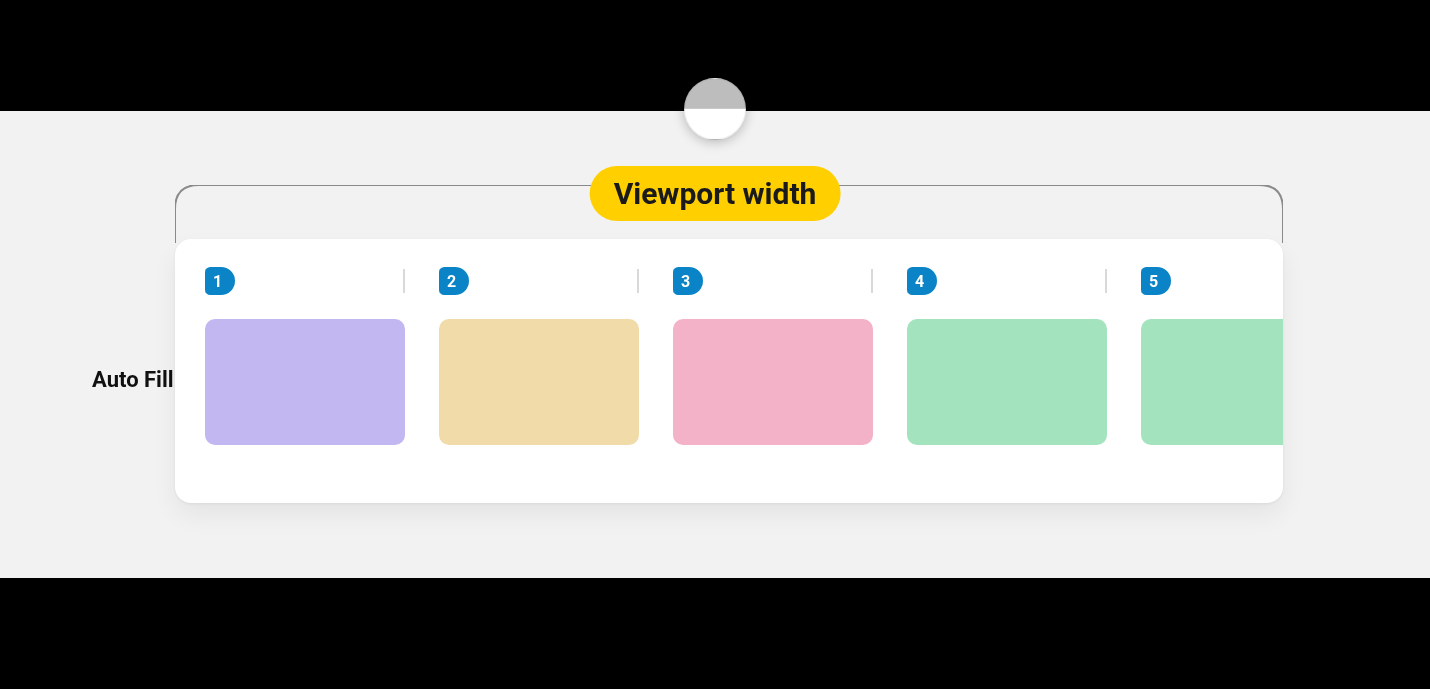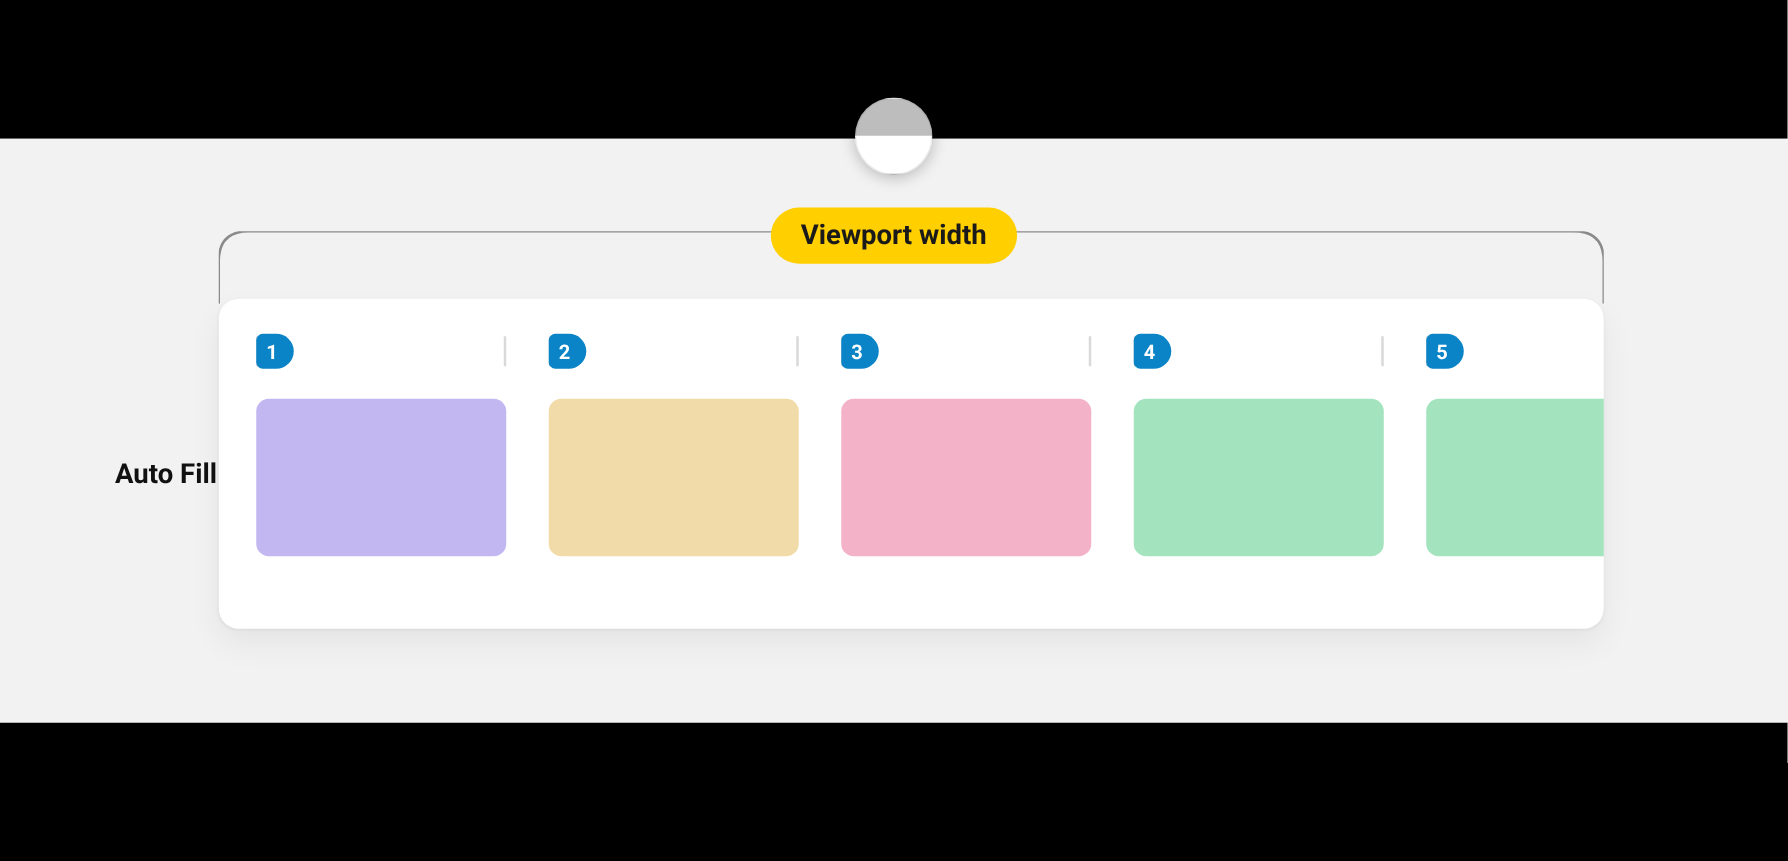--- a/index.html
+++ b/index.html
@@ -11,21 +11,21 @@
   .letterbox.bottom { bottom:0; }
 
   .stage { position:absolute; top:111px; bottom:111px; left:0; right:0; background:#f2f2f2; }
 
   .label-left { position:absolute; left:92px; top:256px; font-size:22px; font-weight:700; color:#111; }
 
   
   .bracket { position:absolute; left:175px; top:74px; width:1108px; height:58px; }
   .bracket-svg { width:100%; height:100%; display:block; }
 
-  .vw-pill { position:absolute; left:50%; top:55px; transform:translateX(-50%); background:#FFCF00; color:#1a1a1a; font-weight:700; font-size:22px; padding:10px 24px; border-radius:999px; white-space:nowrap; }
+  .vw-pill { position:absolute; left:50%; top:55px; transform:translateX(-50%); background:#FFCF00; color:#1a1a1a; font-weight:700; font-size:30px; padding:10px 24px; border-radius:999px; white-space:nowrap; }
 
   .grab-handle { position:absolute; left:50%; top:-33px; transform:translateX(-50%); width:62px; height:62px; border-radius:50%; background:linear-gradient(to bottom, #bdbdbd 0%, #bdbdbd 49%, #ffffff 50%, #ffffff 100%); box-shadow:0 2px 12px rgba(0,0,0,.25); border:1px solid rgba(0,0,0,.08); }
 
   .card-row { position:absolute; left:175px; top:128px; width:1108px; height:264px; background:#ffffff; border-radius:16px; box-shadow:0 1px 3px rgba(0,0,0,.06), 0 12px 26px rgba(0,0,0,.06); overflow:hidden; }
 
   .track { position:absolute; left:30px; right:0; top:30px; bottom:50px; display:flex; gap:34px; align-items:flex-start; }
 
   .col { position:relative; flex:0 0 200px; }
   .col .guide-left, .col .guide-right { position:absolute; top:0; bottom:-24px; width:2px; background:#d9d9d9; }
   .col .guide-left { left:0; }

